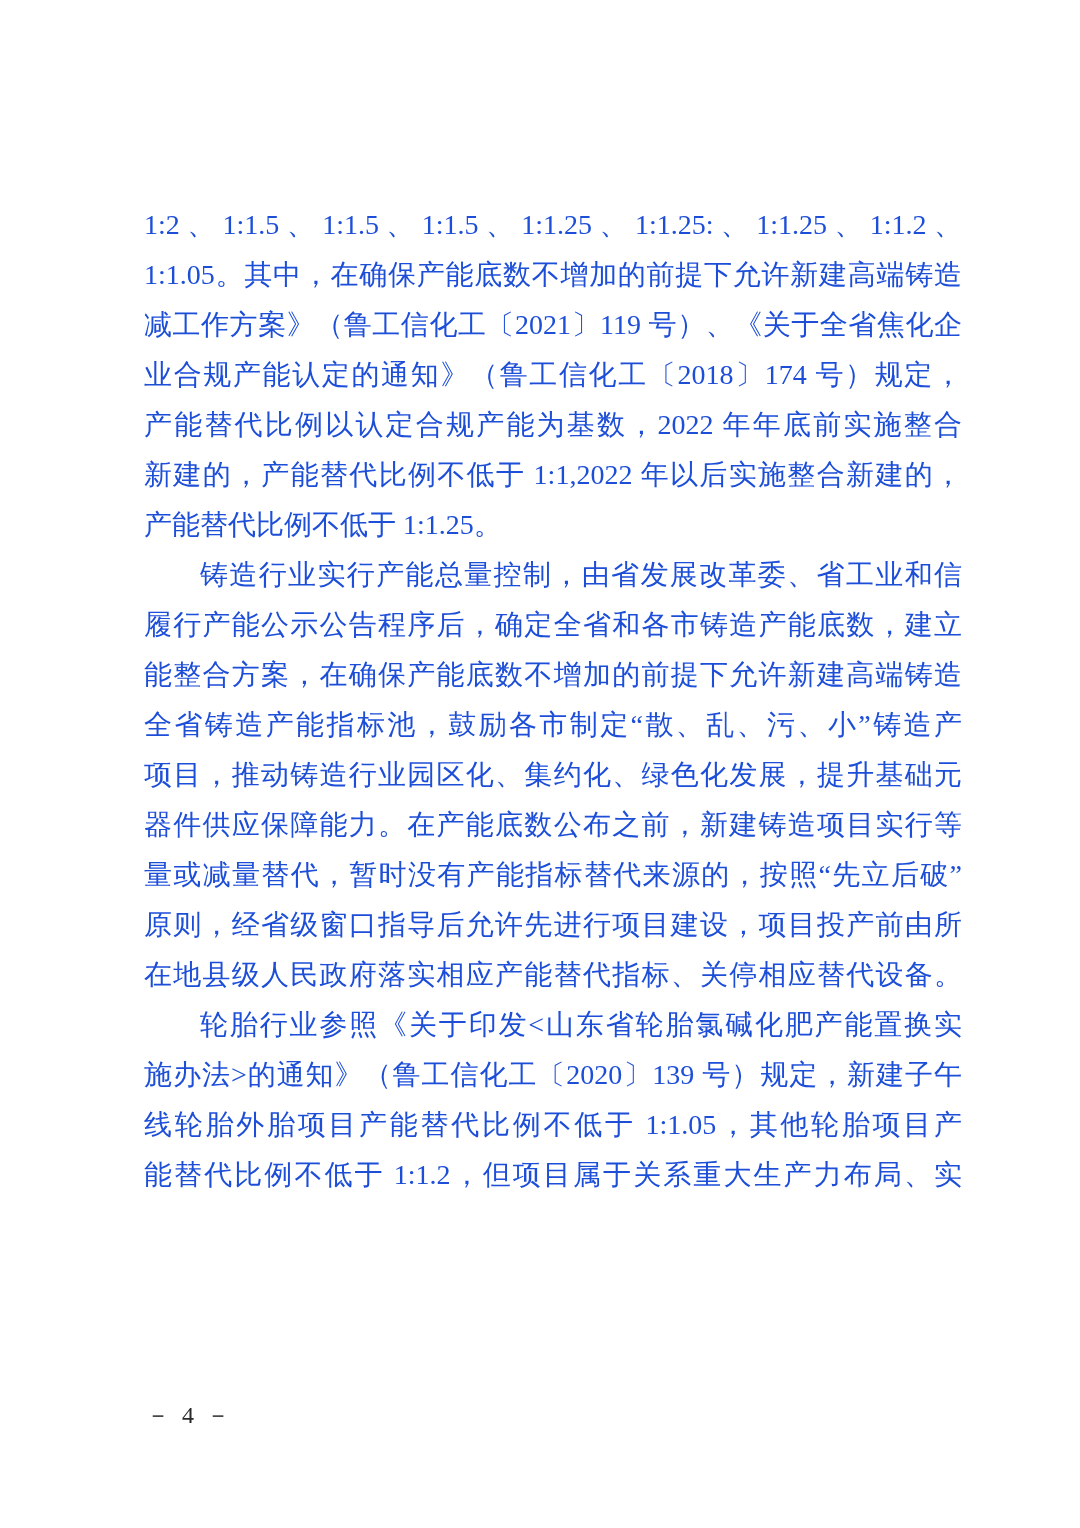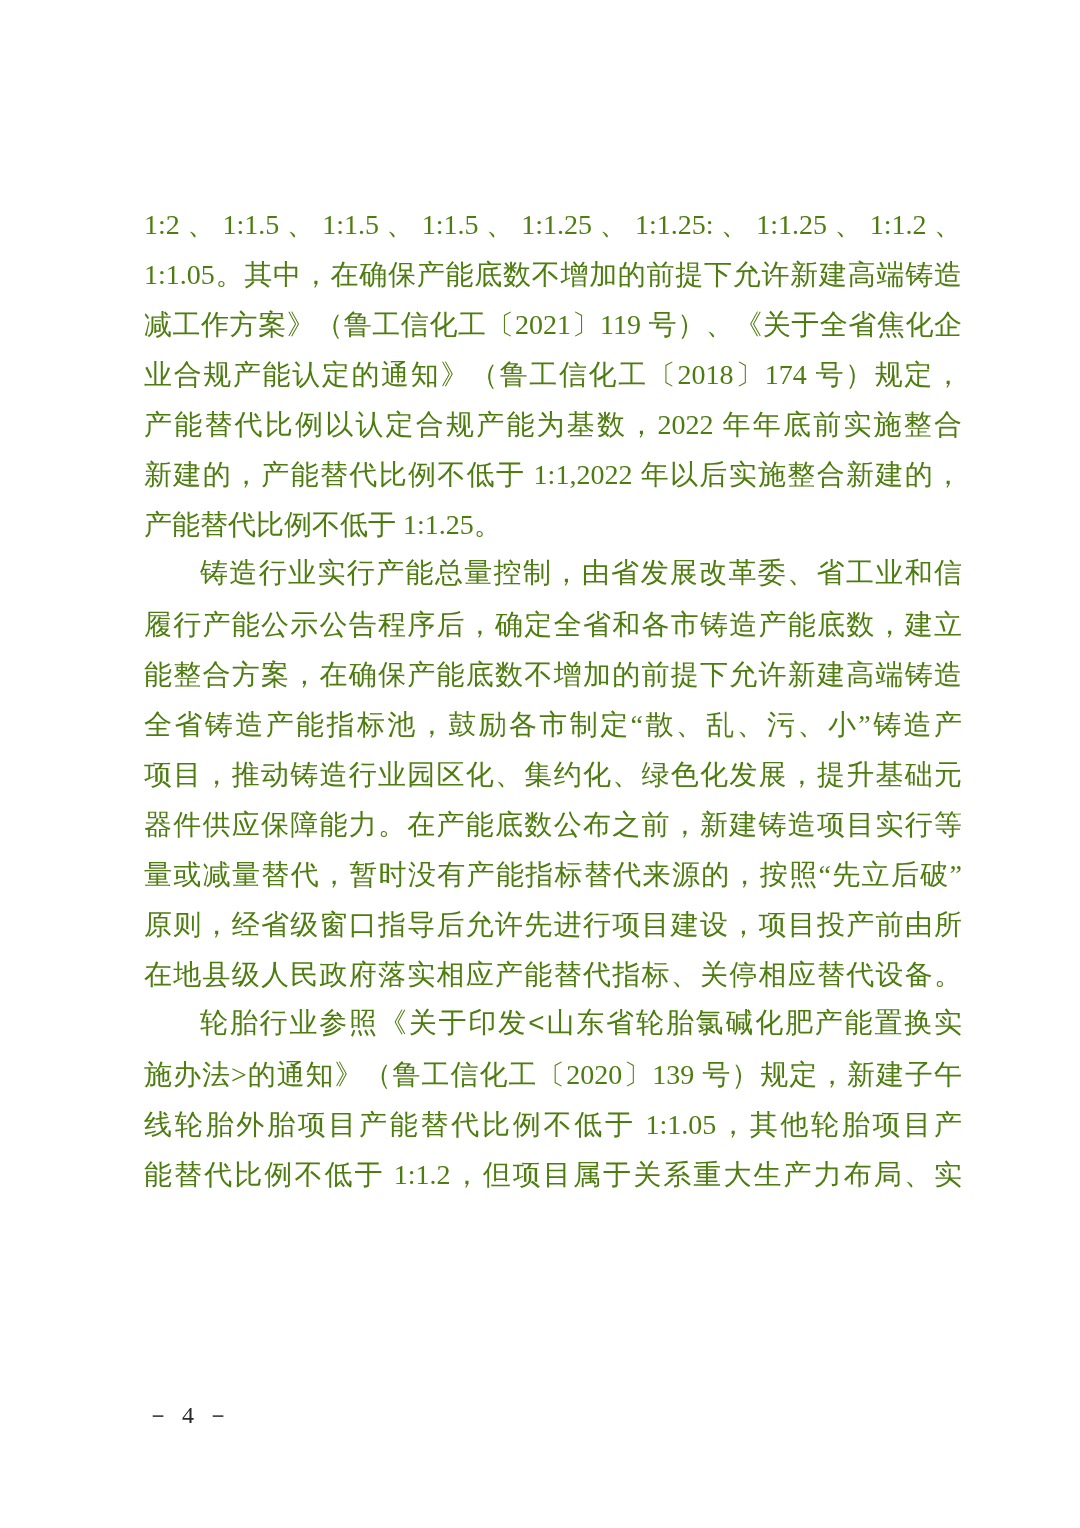--- a/index.html
+++ b/index.html
@@ -24,25 +24,24 @@
   }
   .line {
     width: 818px;
     box-sizing: border-box;
     height: 50px;
     line-height: 50px;
     font-size: 28px;
     text-align: justify;
     text-align-last: justify;
     text-justify: inter-character;
-    color: #4d7c0f;
+    color: #1d4ed8;
   }
   .line.indent {
     padding-left: 56px;
-    font-family: Liberation Mono, monospace;
   }
   .line.para-end {
     text-align-last: left;
   }
   .footer {
     position: absolute;
     left: 146px;
     top: 1398px;
     font-size: 24px;
     line-height: 34px;

